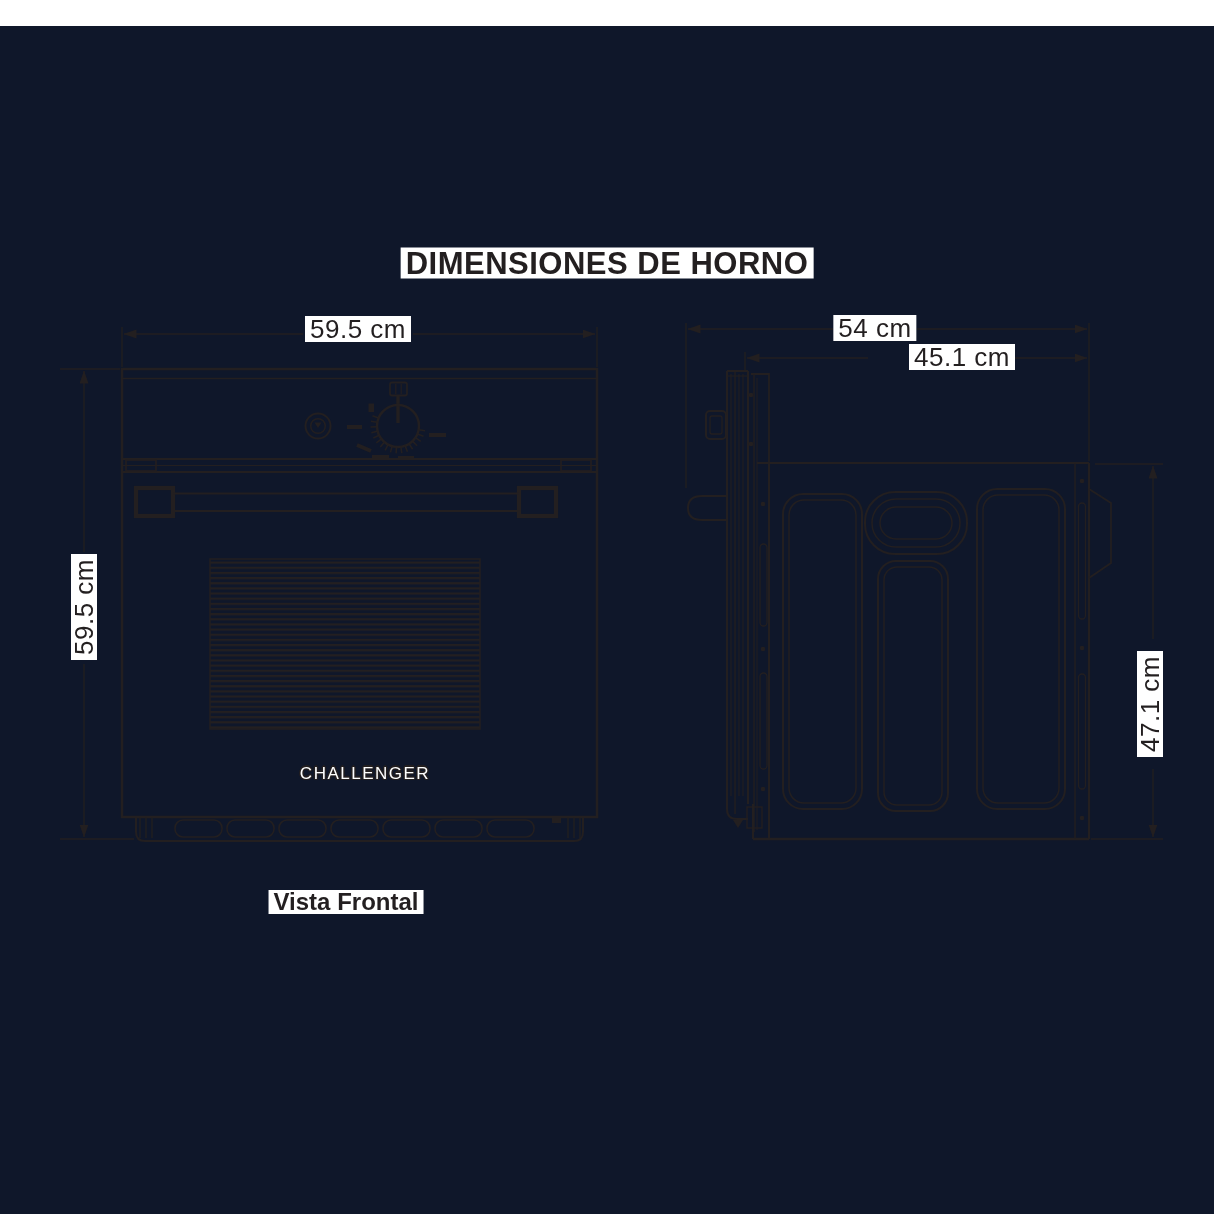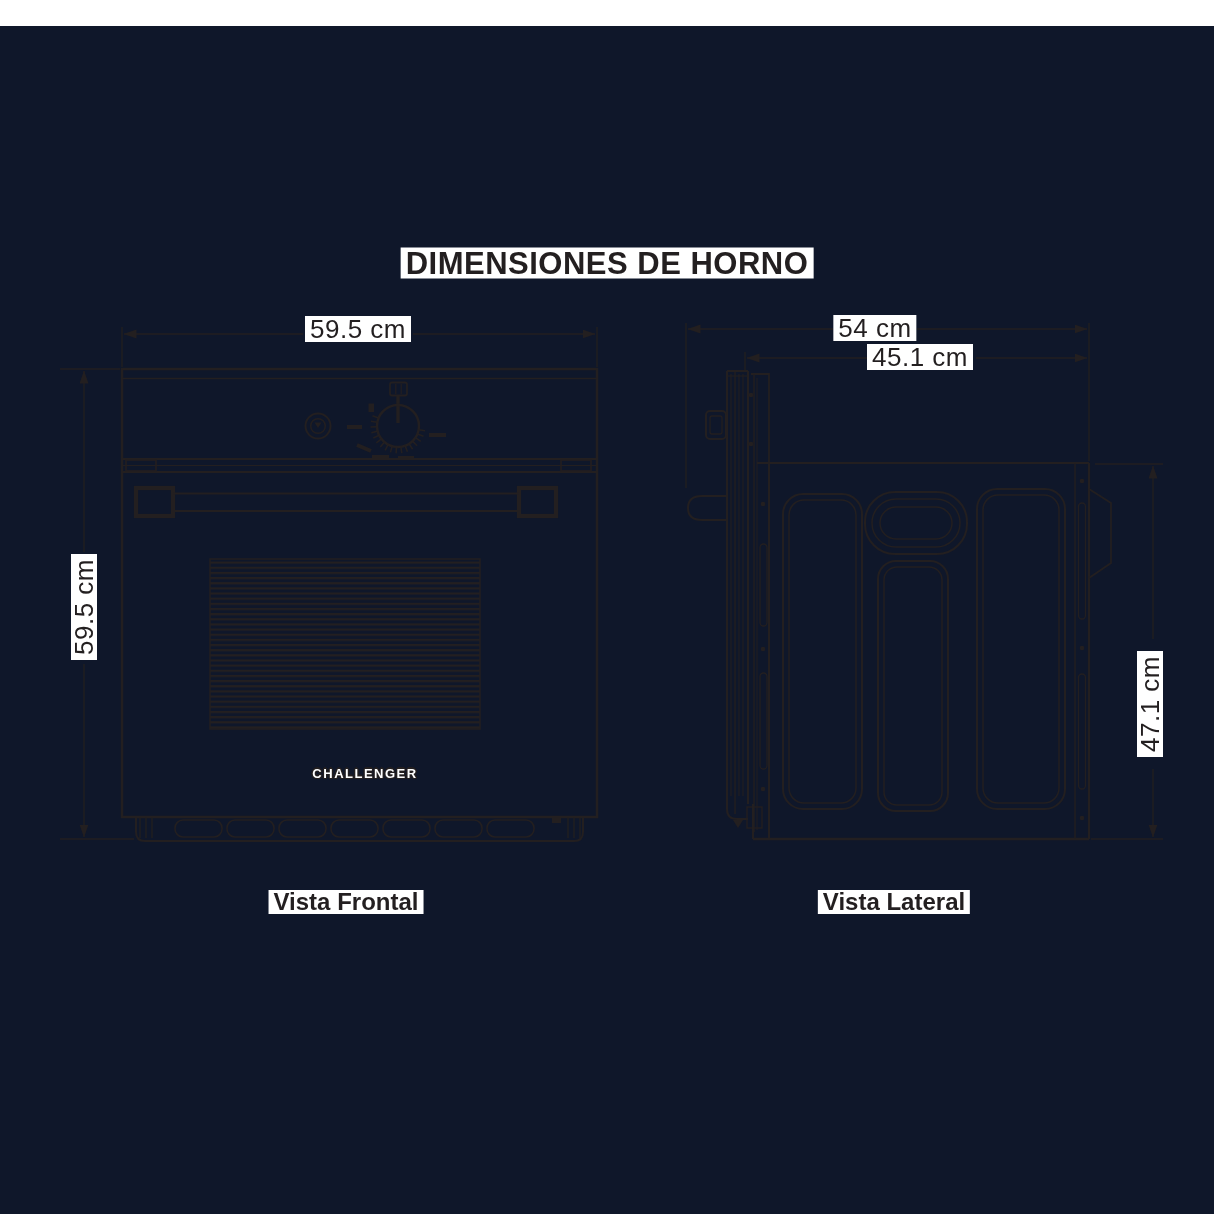--- a/index.html
+++ b/index.html
@@ -10,21 +10,21 @@
   .canvas svg{position:absolute;left:0;top:0;}
   .lbl{
     position:absolute;white-space:nowrap;line-height:1;
     transform:translate(-50%,-50%);background:#fff;padding:0 5px;
   }
   .lbl.vert{transform:translate(-50%,-50%) rotate(-90deg);}
   .dim{font-size:26px;font-weight:400;letter-spacing:.5px;}
   .page-title{font-size:31px;font-weight:bold;letter-spacing:.5px;}
   .caption{font-size:24px;font-weight:bold;}
   .logo{
-    font-size:13px;font-weight:bold;letter-spacing:1.5px;color:#fff;padding:0;
+    font-size:17px;font-weight:normal;letter-spacing:1.5px;color:#fff;padding:0;
     text-shadow:-1px -1px 0 #231f20,1px -1px 0 #231f20,-1px 1px 0 #231f20,1px 1px 0 #231f20,
                 0 -1.5px 0 #231f20,0 1.5px 0 #231f20,-1.5px 0 0 #231f20,1.5px 0 0 #231f20;
     background:transparent;
   }
 </style>
 </head>
 <body>
 
 <div class="canvas">
 
@@ -196,21 +196,20 @@
       <line x1="1153" y1="743" x2="1153" y2="811" marker-end="url(#arr)"></line>
     </g>
   </svg>
 
   <div class="lbl page-title" style="left:607px;top:237px;">DIMENSIONES DE HORNO</div>
 
   <div class="lbl dim" style="left:358px;top:303px;">59.5 cm</div>
   <div class="lbl dim vert" style="left:84px;top:581px;">59.5 cm</div>
 
   <div class="lbl dim" style="left:875px;top:302px;text-align:right;">54 cm</div>
-  <div class="lbl dim" style="left:920px;top:331px;">45.1 cm</div>
+  <div class="lbl dim" style="left:962px;top:331px;">45.1 cm</div>
   <div class="lbl dim vert" style="left:1150px;top:678px;">47.1 cm</div>
 
   <div class="lbl logo" style="left:365px;top:747px;">CHALLENGER</div>
 
   <div class="lbl caption" style="left:346px;top:876px;">Vista Frontal</div>
-  <div class="lbl caption" style="left:894px;top:876px;">Vista Lateral</div>
 
 </div>
 
 </body></html>

